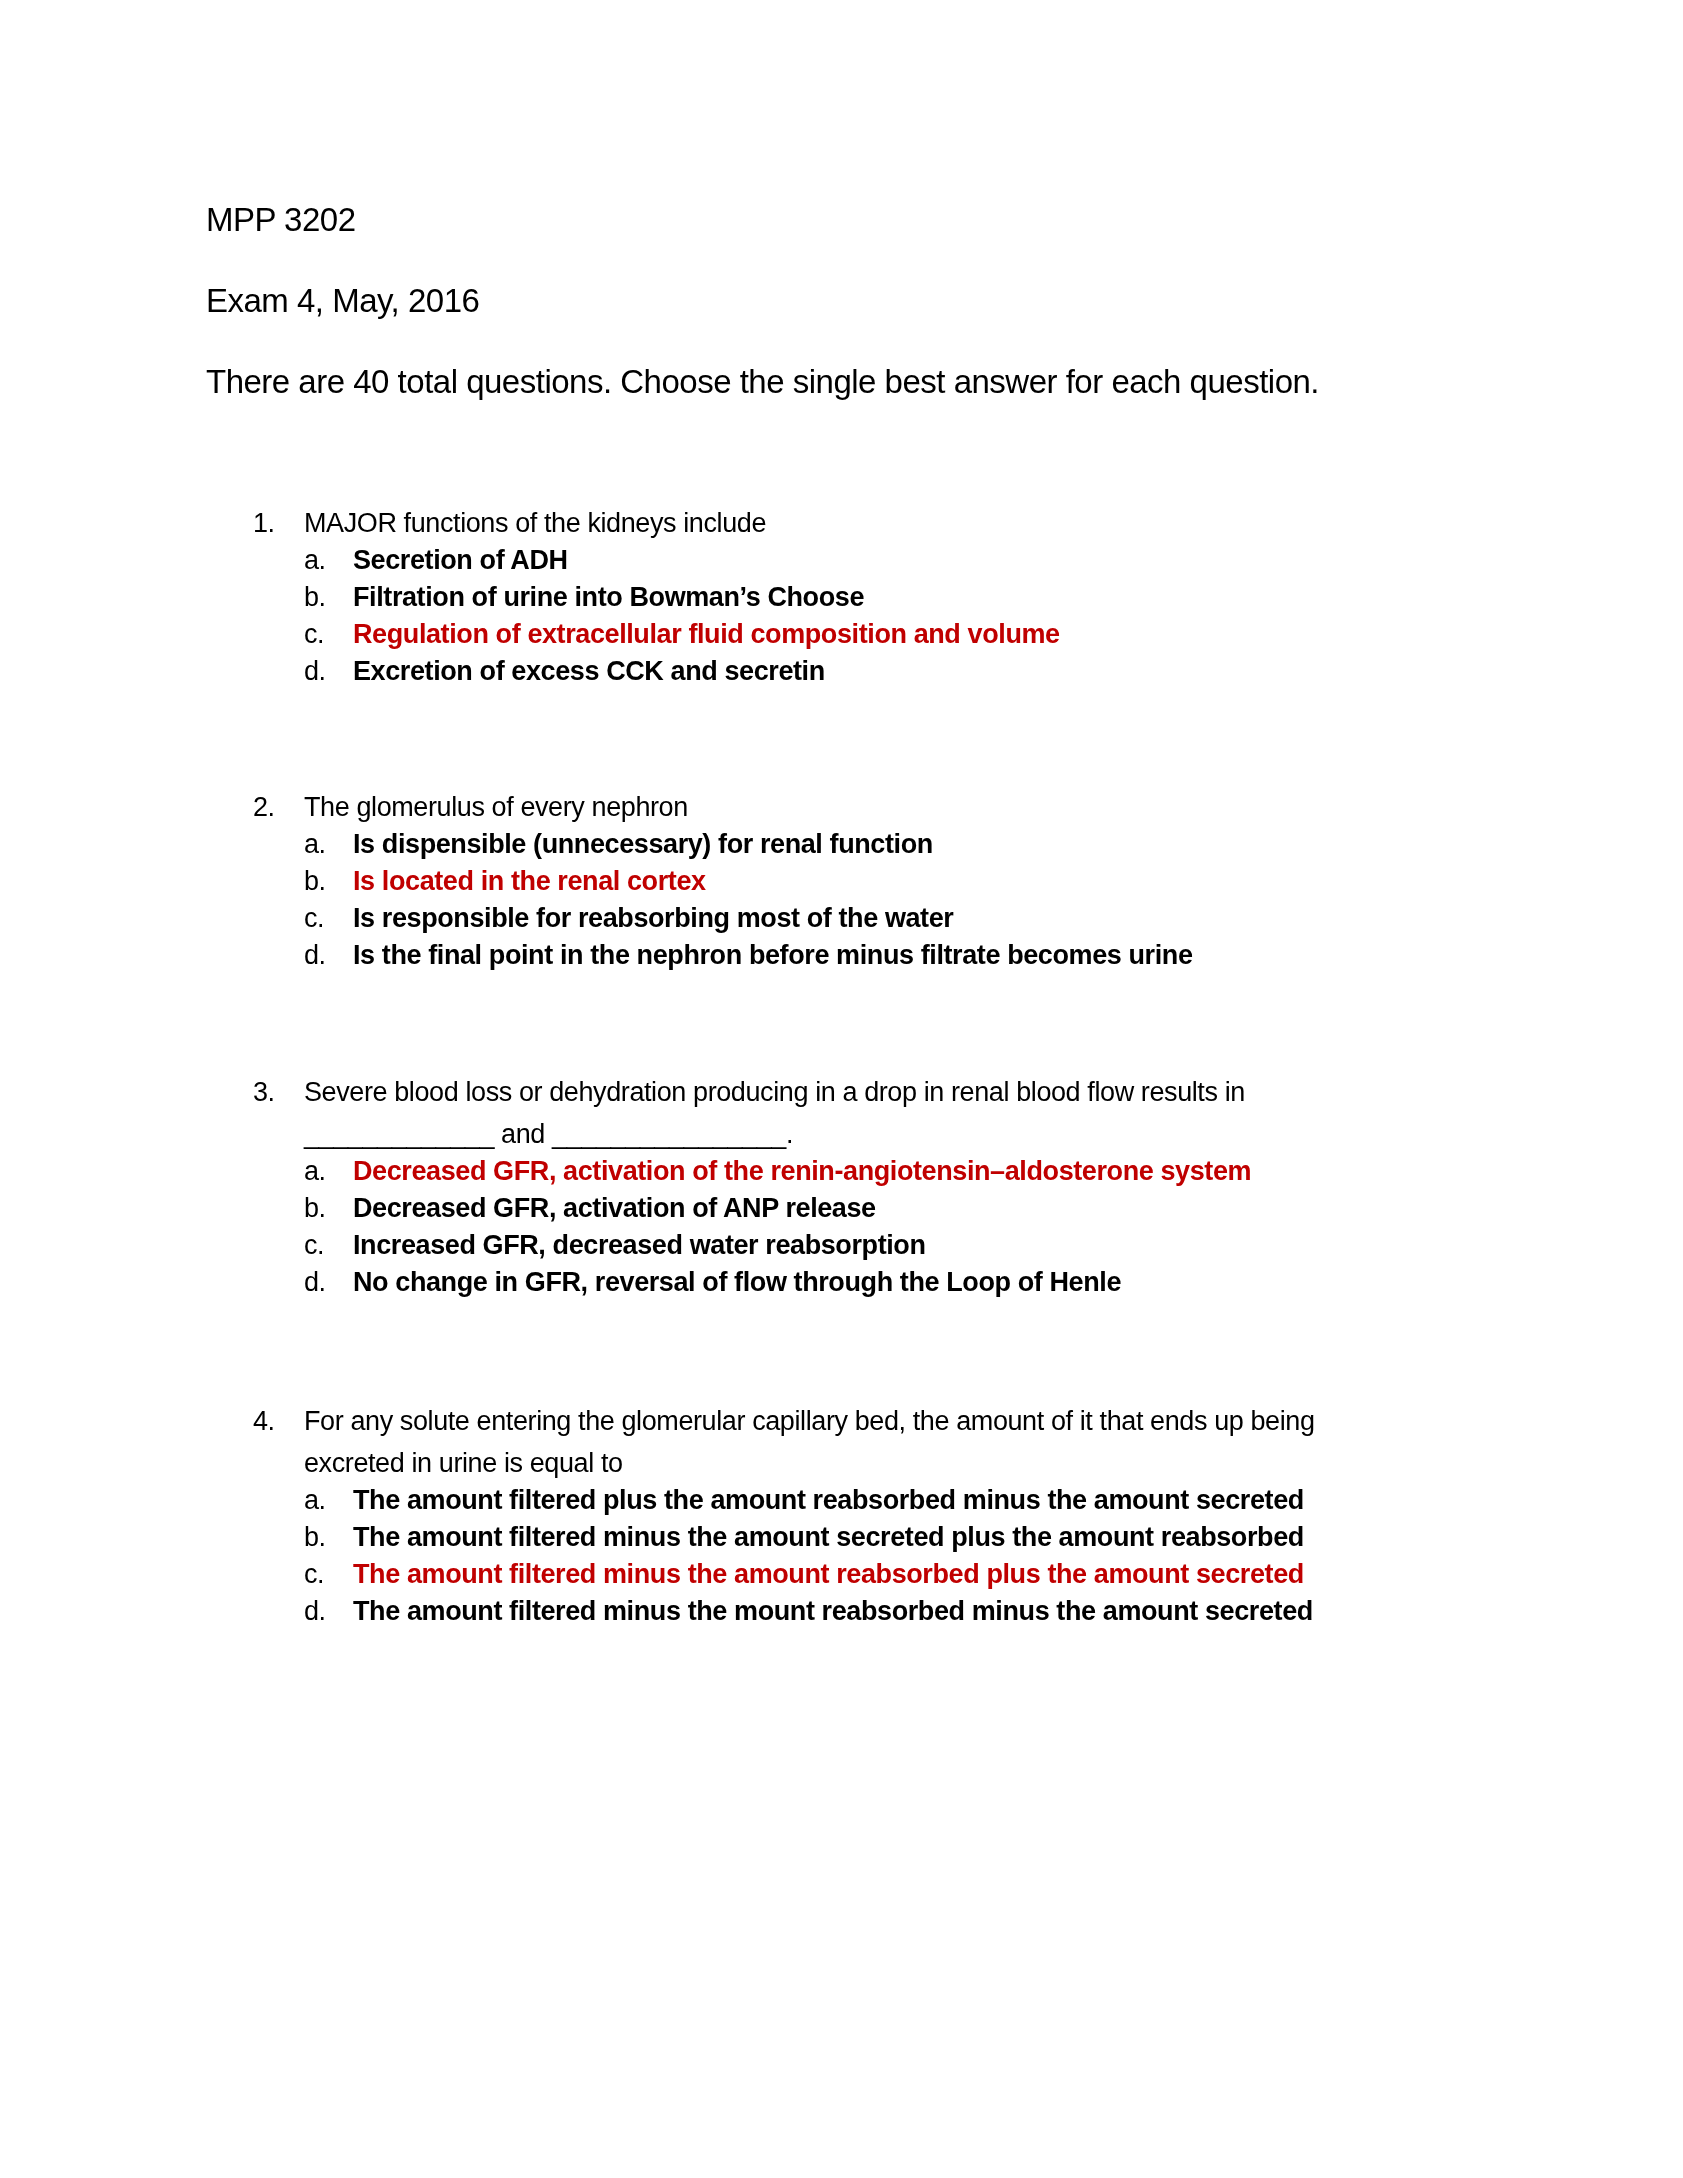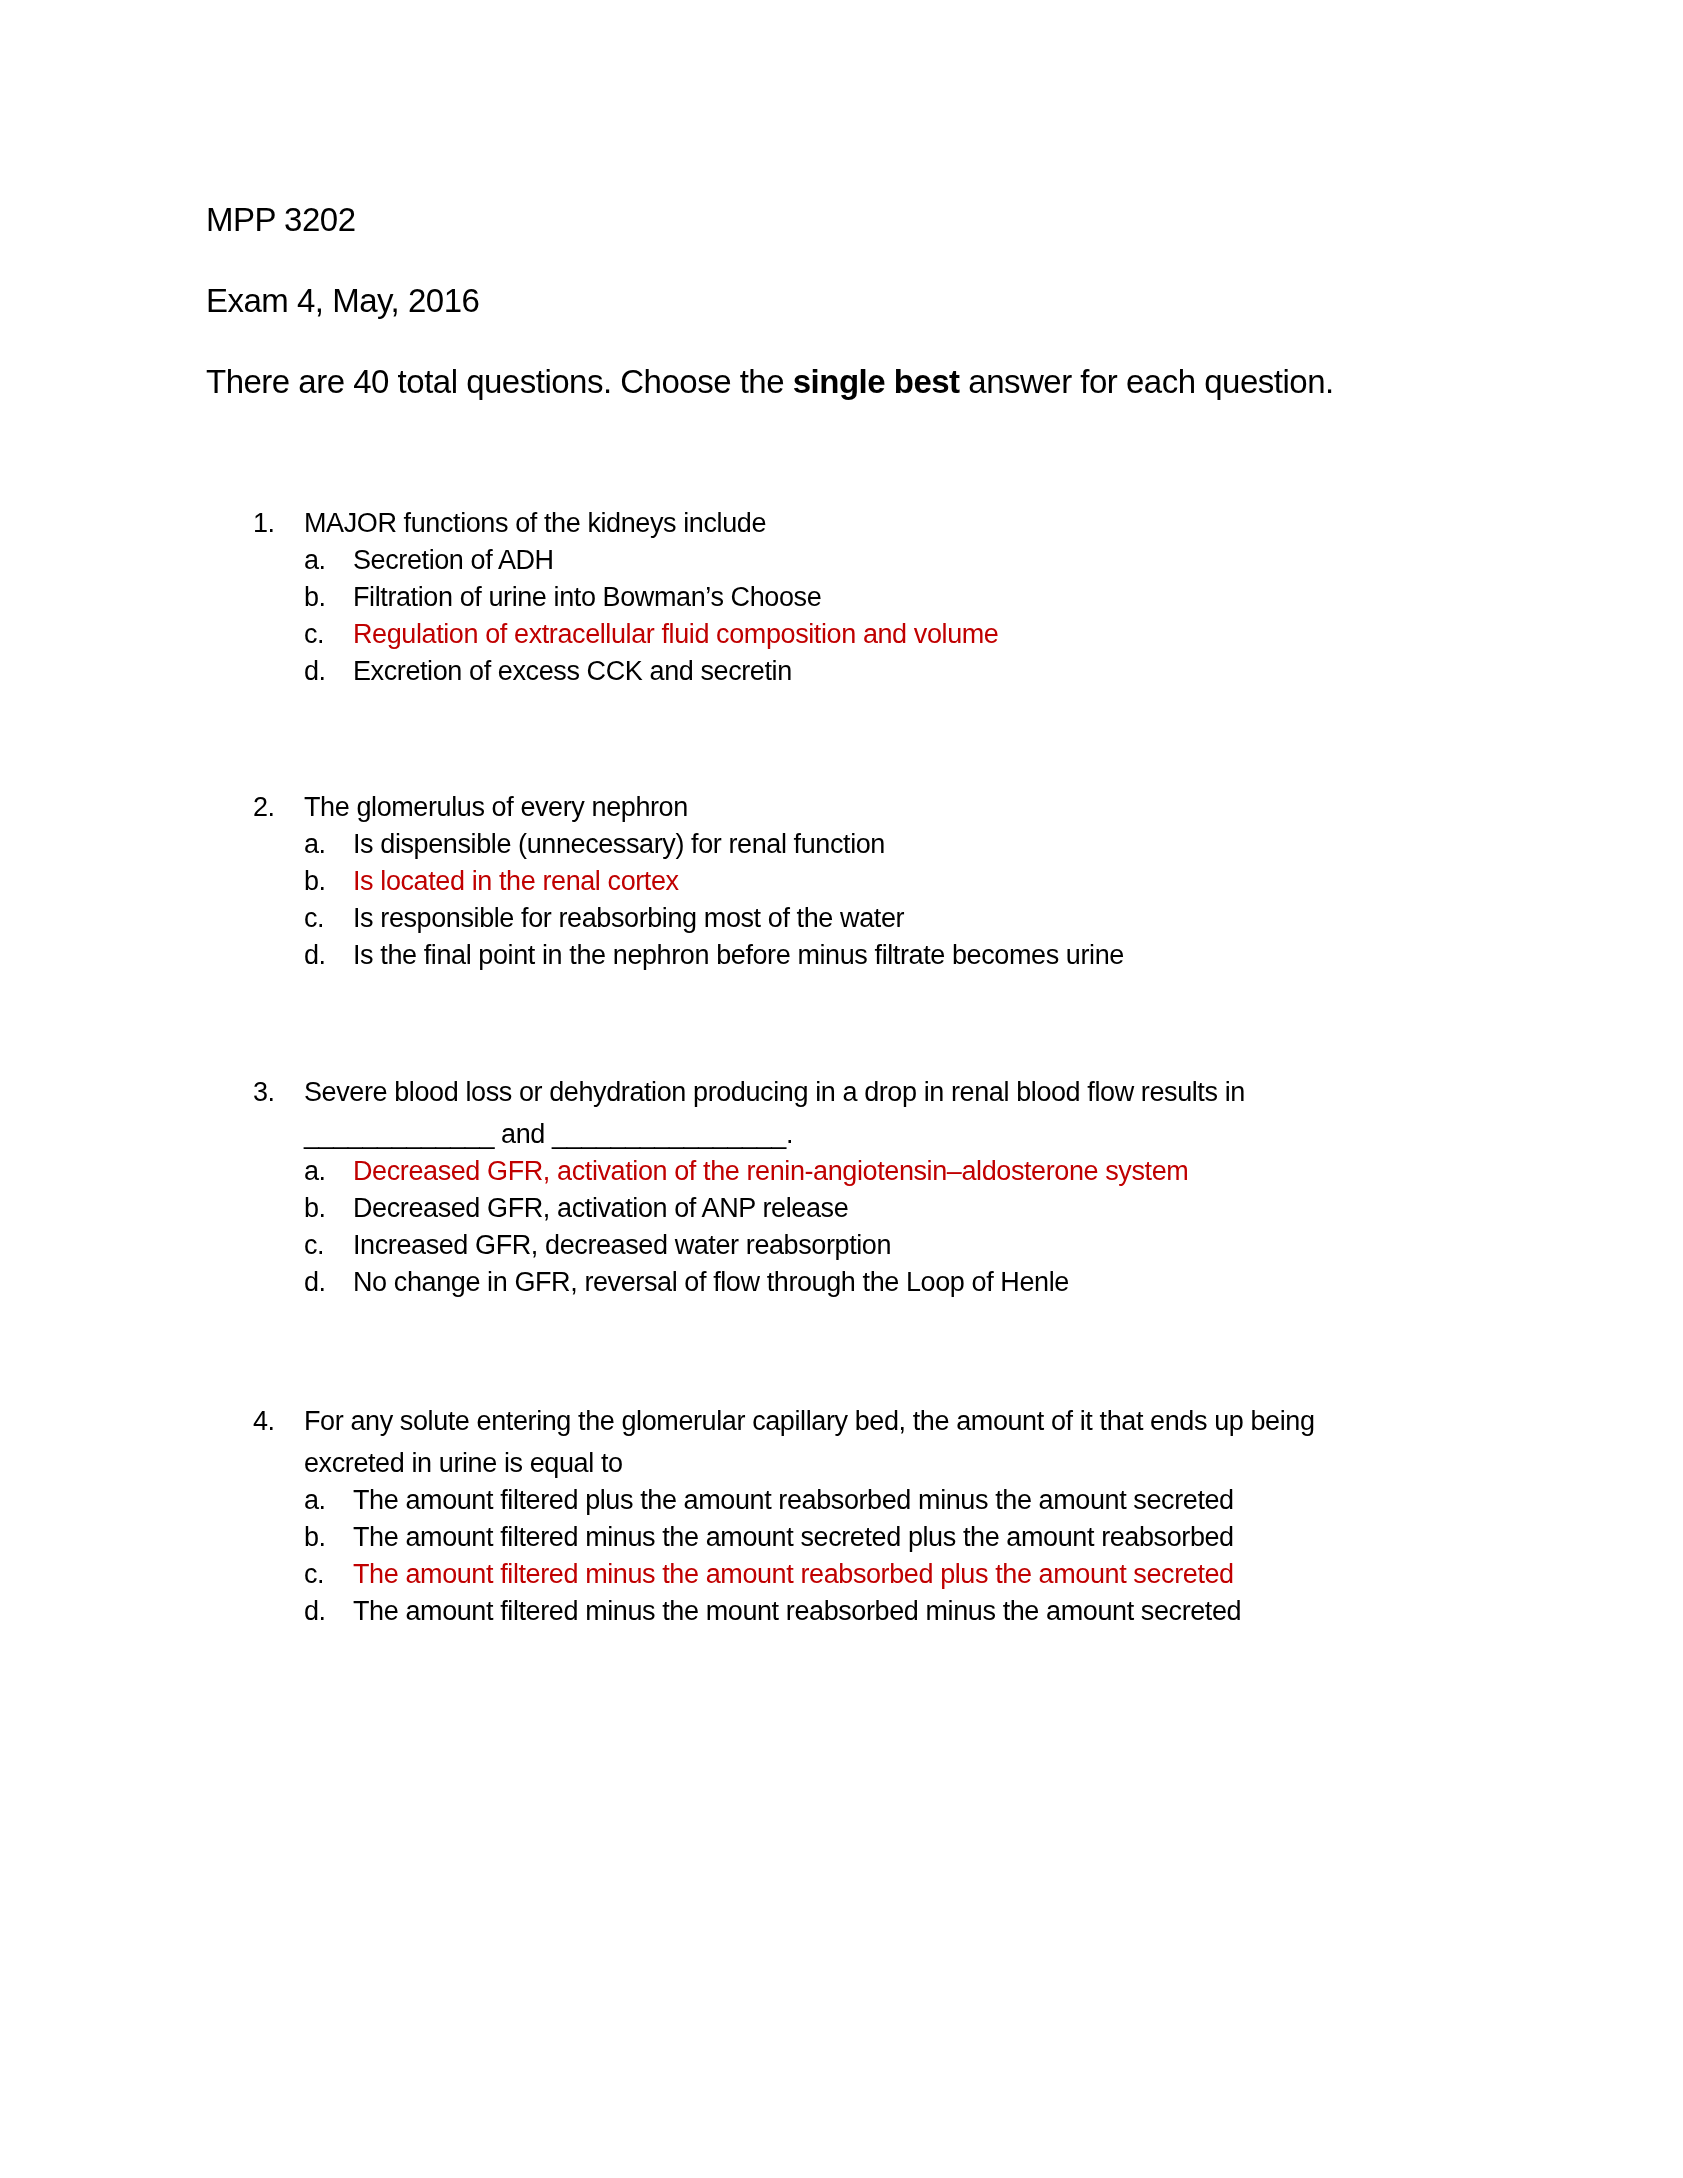--- a/index.html
+++ b/index.html
@@ -5,28 +5,28 @@
     html, body { margin: 0; padding: 0; background: #ffffff; }
     body {
       width: 1683px; height: 2178px; position: relative; overflow: hidden;
       font-family: "Liberation Sans", sans-serif; color: #000000;
     }
     .page { position: absolute; left: 0; top: 0; width: 1683px; height: 1634px; margin-left: 9px; }
     .hdr { position: absolute; left: 197px; font-size: 33px; letter-spacing: -0.5px; white-space: nowrap; }
     #course { top: 201px; }
     #exam { top: 282px; }
     #instr { top: 363px; }
-    .bold { font-weight: bold; text-align: center; }
+    .bold { font-weight: normal; text-align: center; }
     .q { position: absolute; left: 0; width: 1683px; font-size: 27px; letter-spacing: -0.4px; }
     .line { position: relative; height: 37px; white-space: nowrap; }
     .line.tall { height: 42px; }
     .qnum { position: absolute; left: 244px; }
     .qtext { position: absolute; left: 295px; text-align: center; }
     .opt-letter { position: absolute; left: 295px; }
-    .opt-text { position: absolute; left: 344px; }
+    .opt-text { position: absolute; left: 344px; font-weight: bold; }
     .correct { color: #c00000; }
   </style>
 </head>
 <body>
 
 <div class="page">
   <div class="hdr" id="course">MPP 3202</div>
   <div class="hdr" id="exam">Exam 4, May, 2016</div>
   <div class="hdr" id="instr"><span>There are 40 total questions.  Choose the </span><span class="bold">single best</span><span> answer for each question.</span></div>
 

